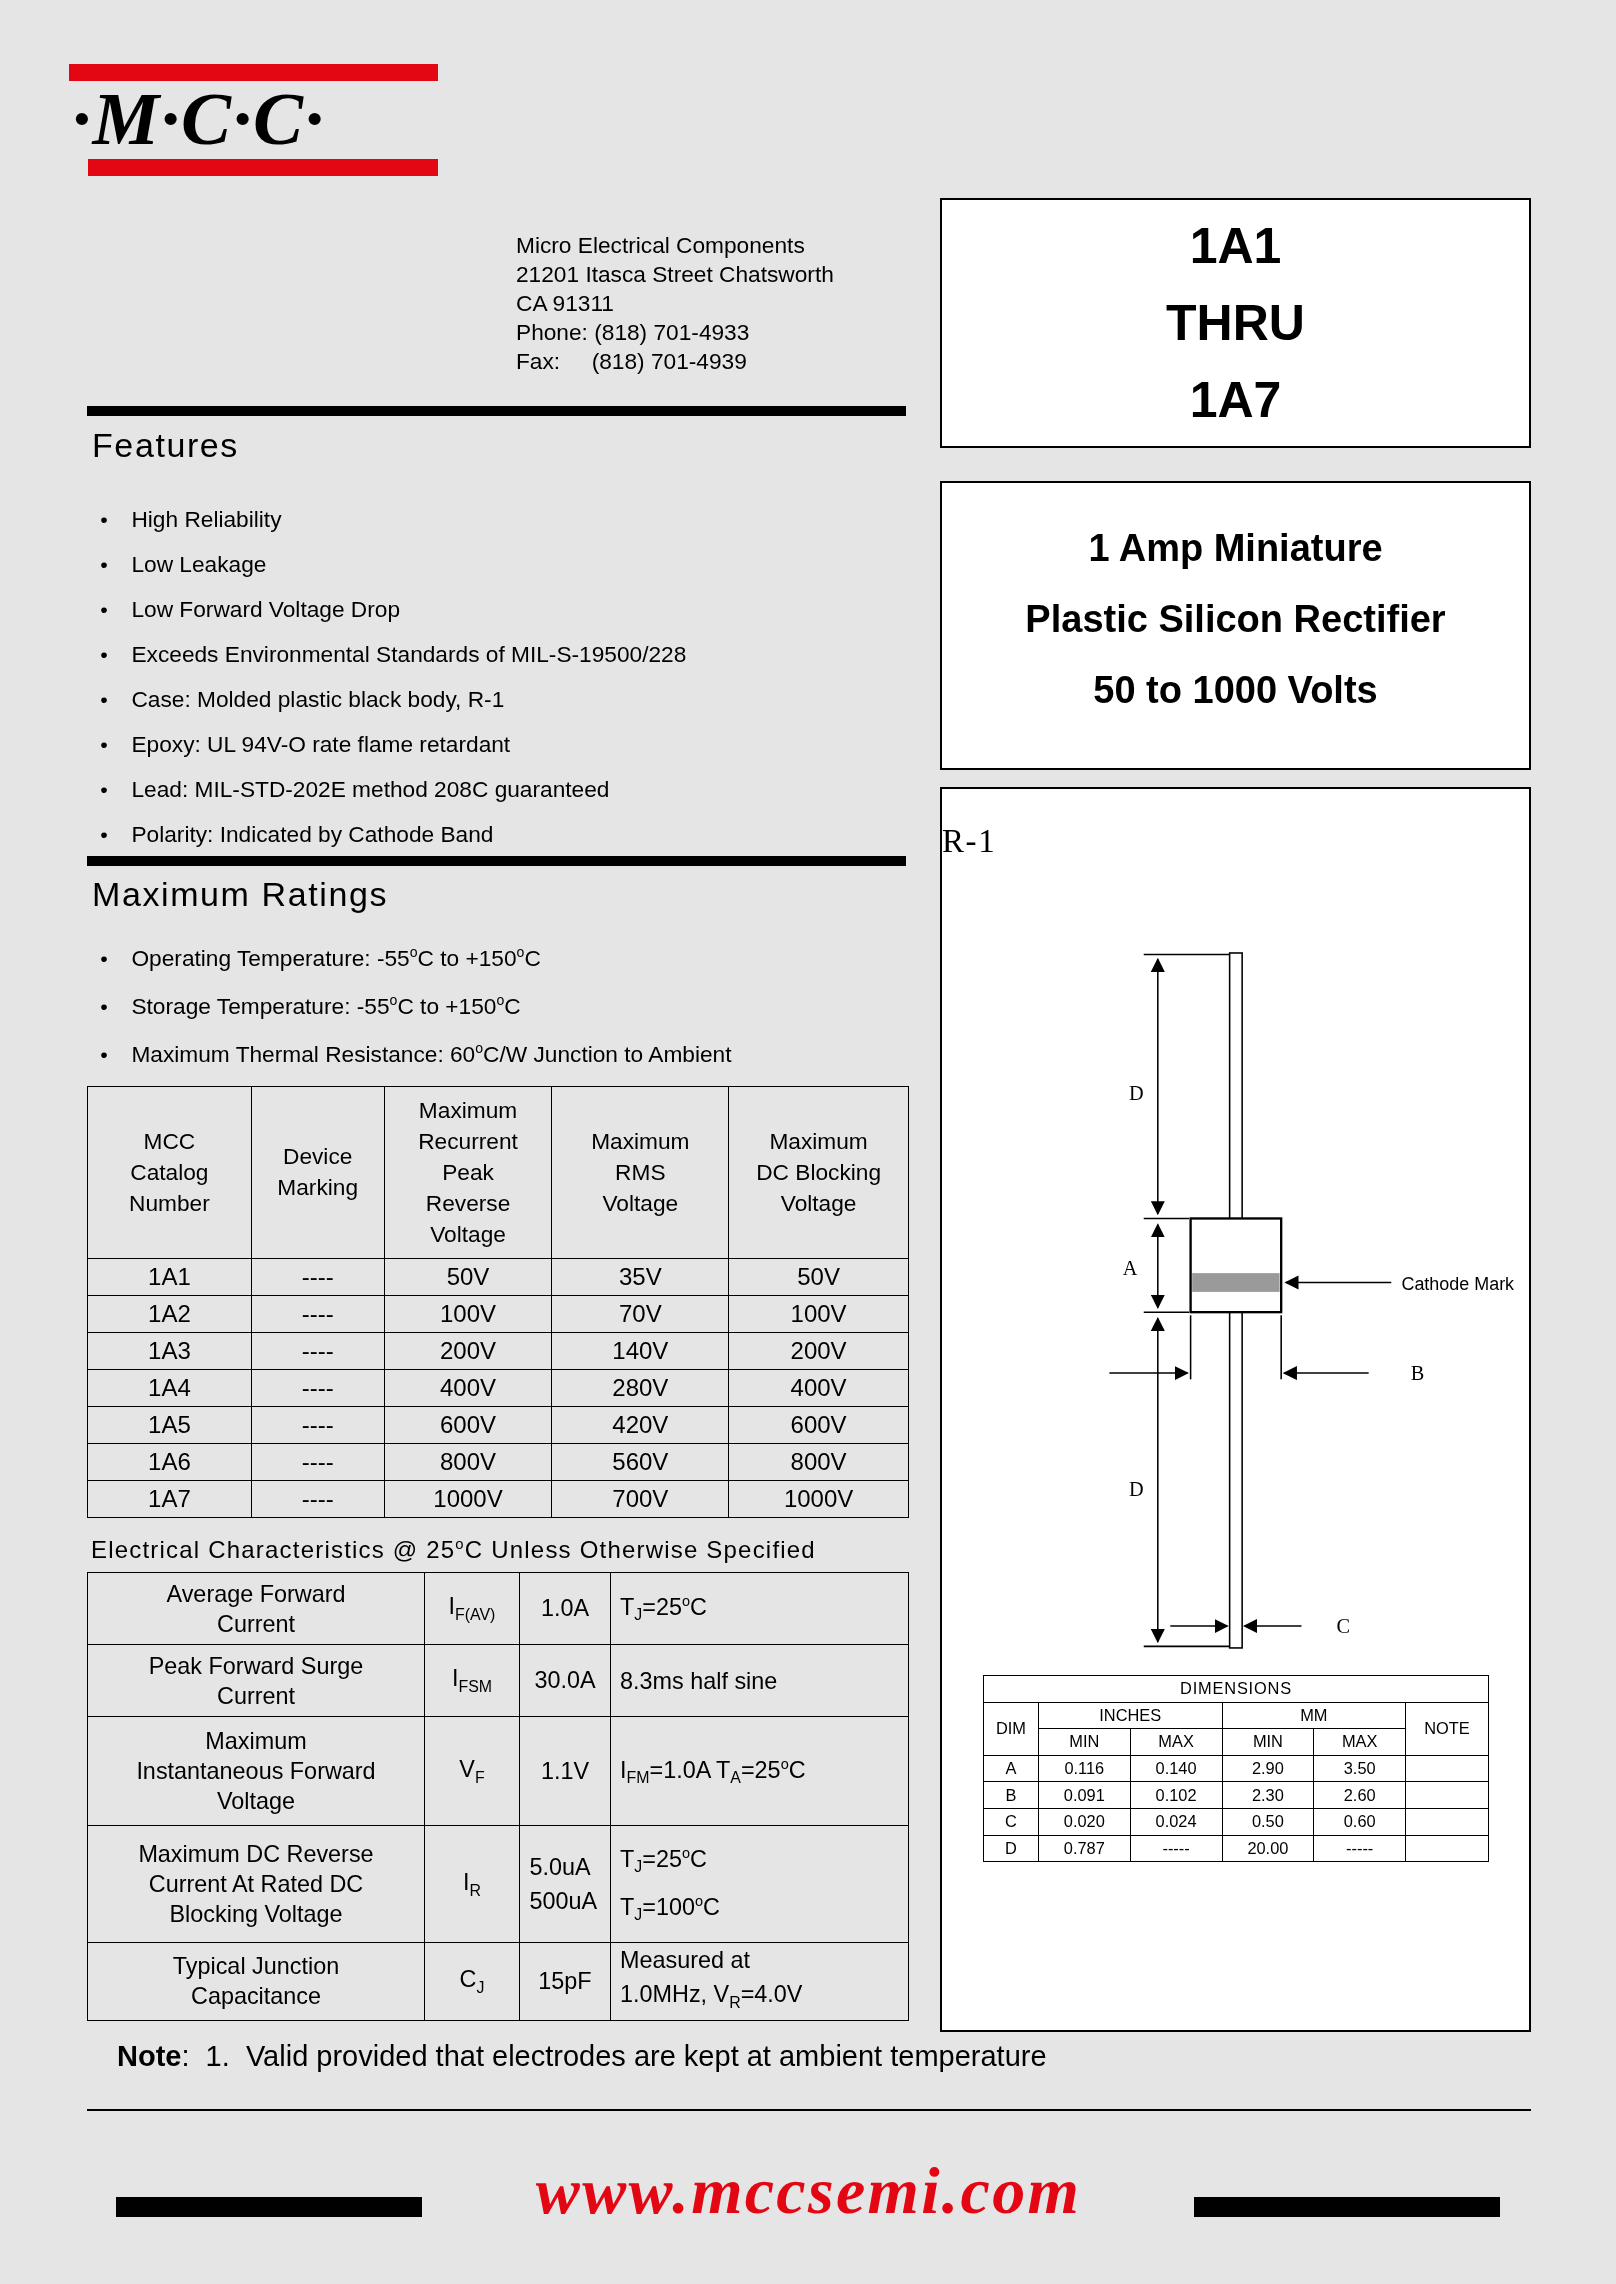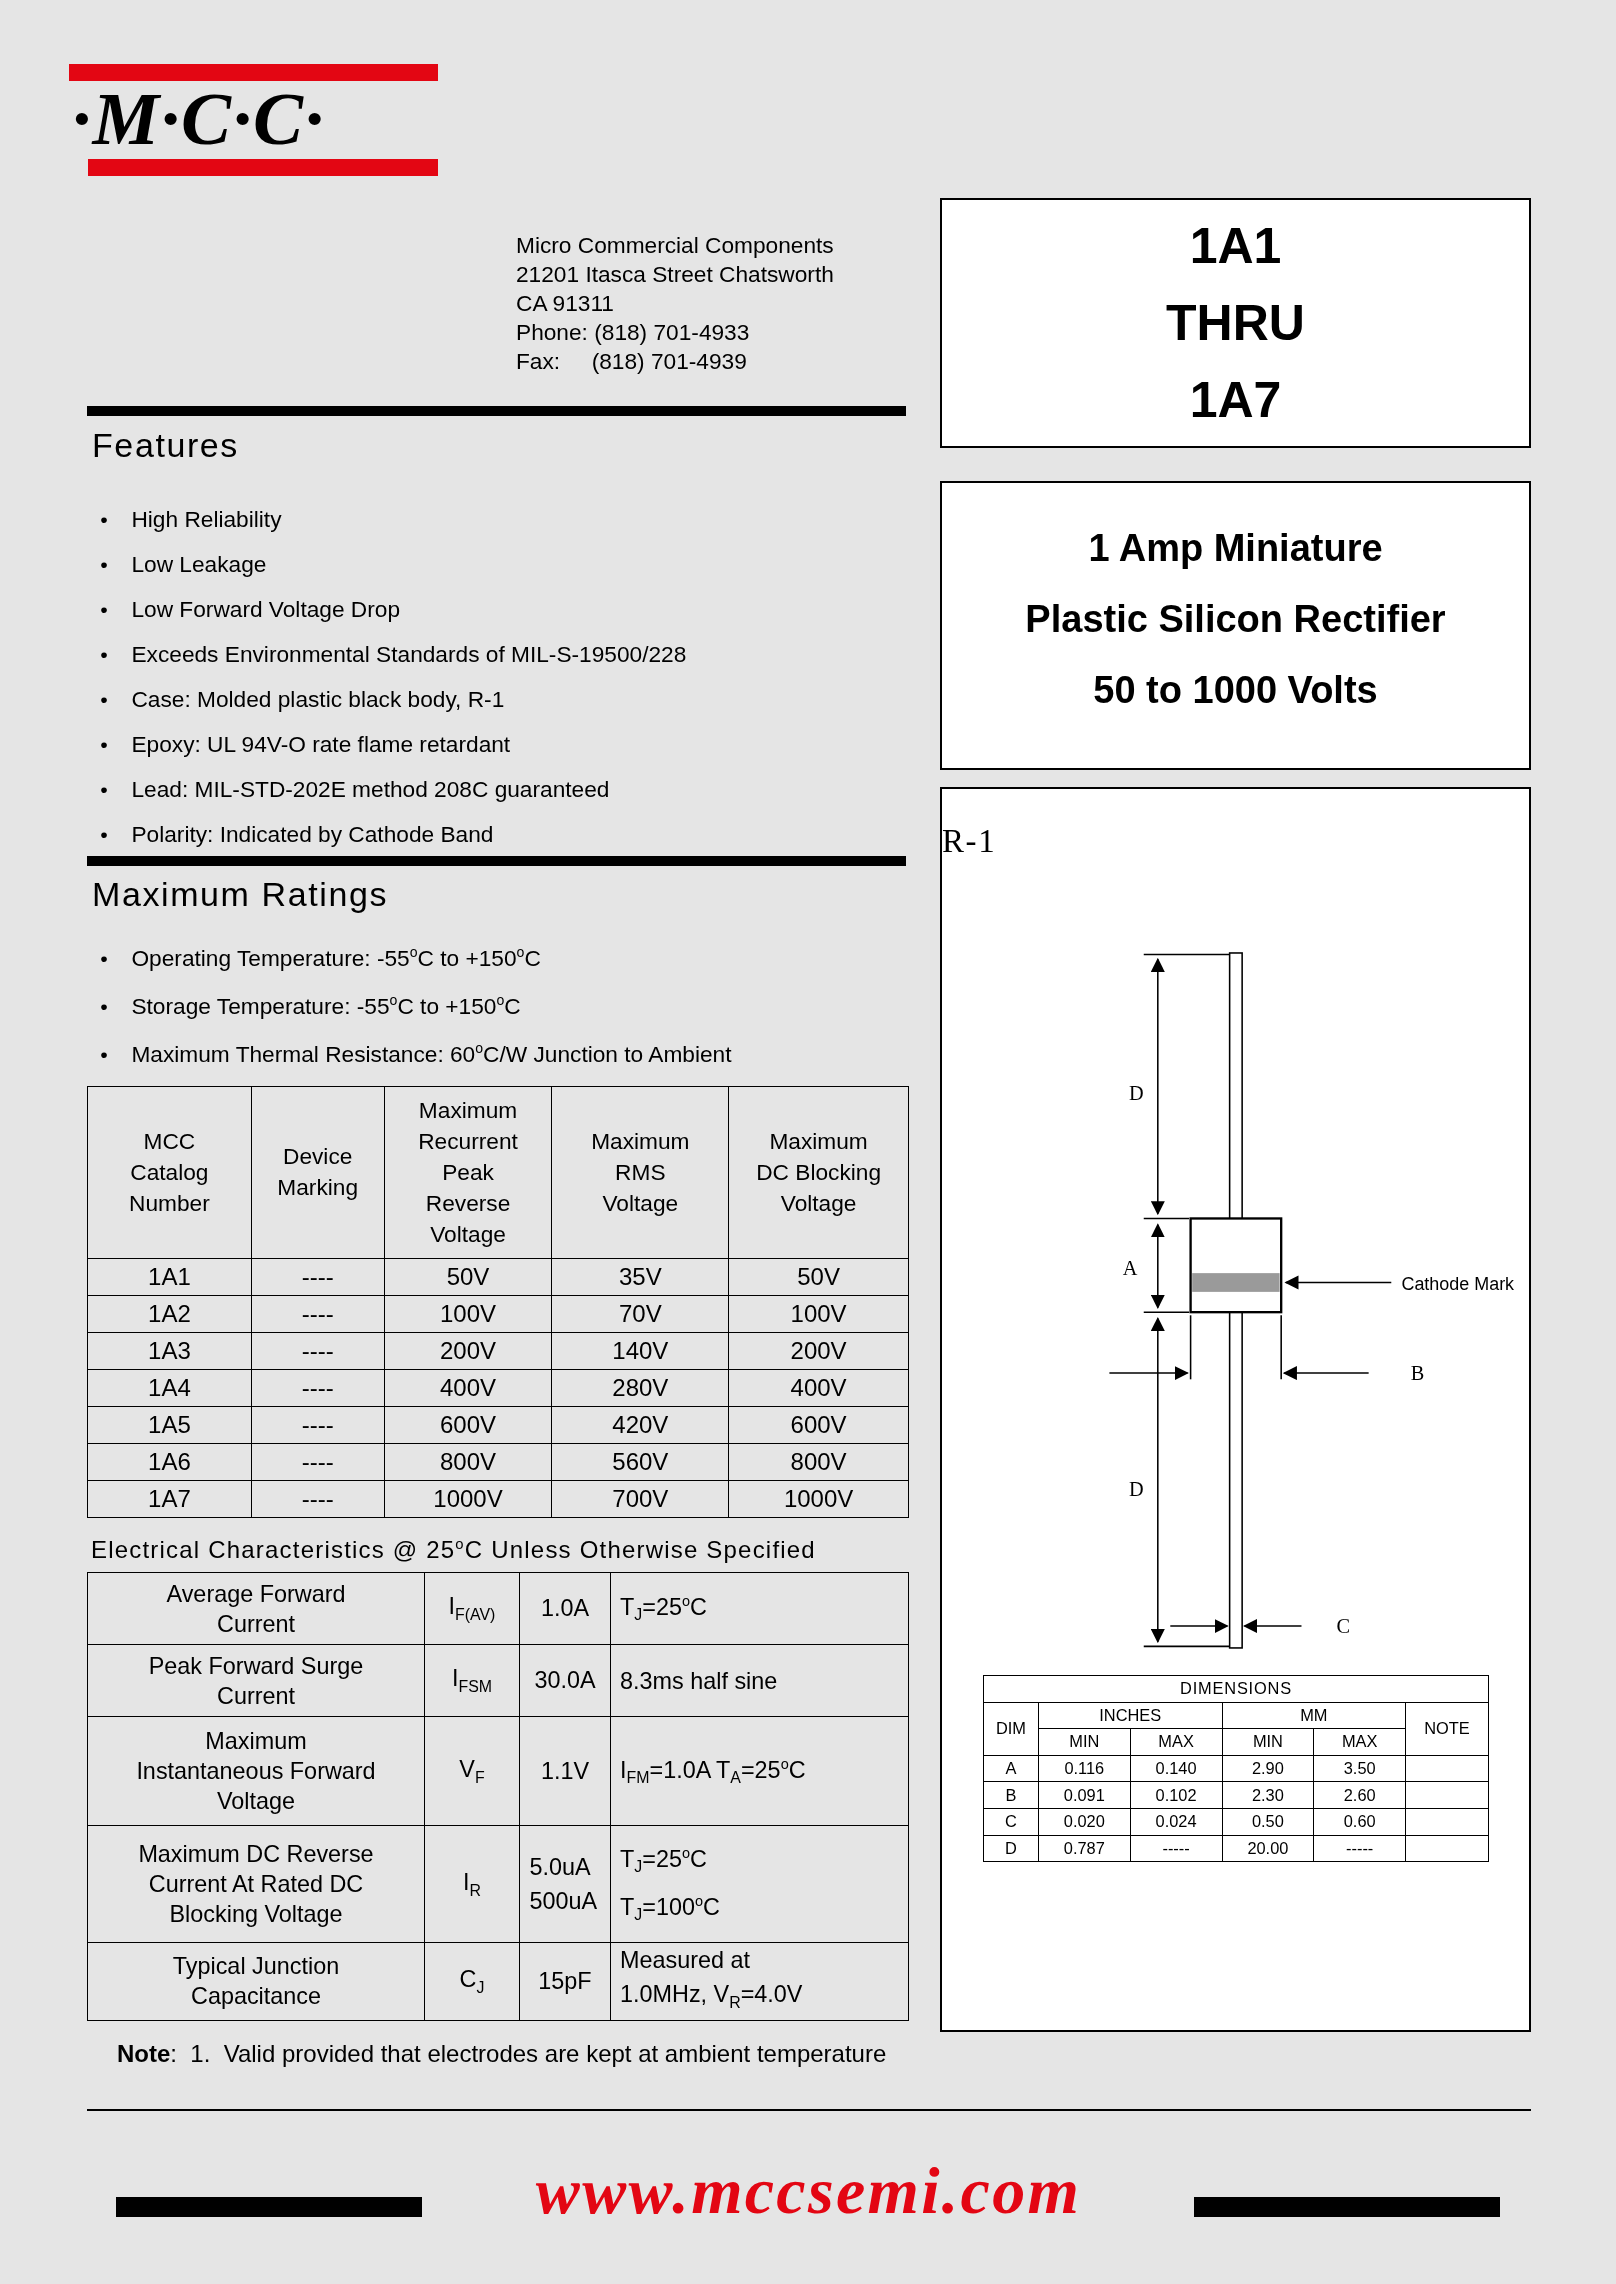--- a/index.html
+++ b/index.html
@@ -69,21 +69,21 @@
   table.elec { border-collapse:collapse; width:822px; }
   table.elec td { border:1.6px solid #000; font-size:23.4px; vertical-align:middle; }
   table.elec td.name { text-align:center; line-height:30px; white-space:pre-line; padding:4.7px 3.1px; }
   table.elec td.sym { text-align:center; }
   table.elec td.val { text-align:center; }
   table.elec td.val-left { text-align:left; padding-left:9.4px; line-height:34px; }
   table.elec td.cond { text-align:left; padding-left:9px; line-height:34px; }
   tr.rh1 { height:72px; } tr.rh2 { height:72px; } tr.rh3 { height:109px; }
   tr.rh4 { height:117px; } tr.rh5 { height:75px;margin-top:40px; }
 
-  .note-line { position:absolute; left:117px; top:2040px; font-size:24px; }
+  .note-line { position:absolute; left:117px; top:2040px; font-size:29px; }
   .note-label { font-weight:bold; }
   .note-text { white-space:pre; }
 
   .rule-thin { position:absolute; left:87px; top:2109px; width:1444px; height:2.3px; background:#000; }
 
   
   .footer-bar { position:absolute; top:2197px; width:306px; height:20.3px; background:#000; }
   .footer-bar-left { left:116px; }
   .footer-bar-right { left:1194px; }
   .footer-url {
@@ -97,21 +97,21 @@
 
 <div class="page">
 
   <div class="logo">
     <div class="logo-bar-top"></div>
     <div class="logo-text">·M·C·C·</div>
     <div class="logo-bar-bottom"></div>
   </div>
 
   <div class="company">
-    <div>Micro Commercial Components</div>
+    <div>Micro Electrical Components</div>
     <div>21201 Itasca Street Chatsworth</div>
     <div>CA 91311</div>
     <div>Phone: (818) 701-4933</div>
     <div>Fax:     (818) 701-4939</div>
   </div>
 
   <div class="rule-thick rule1"></div>
 
   <div class="box title-box">
     <div>1A1</div>

